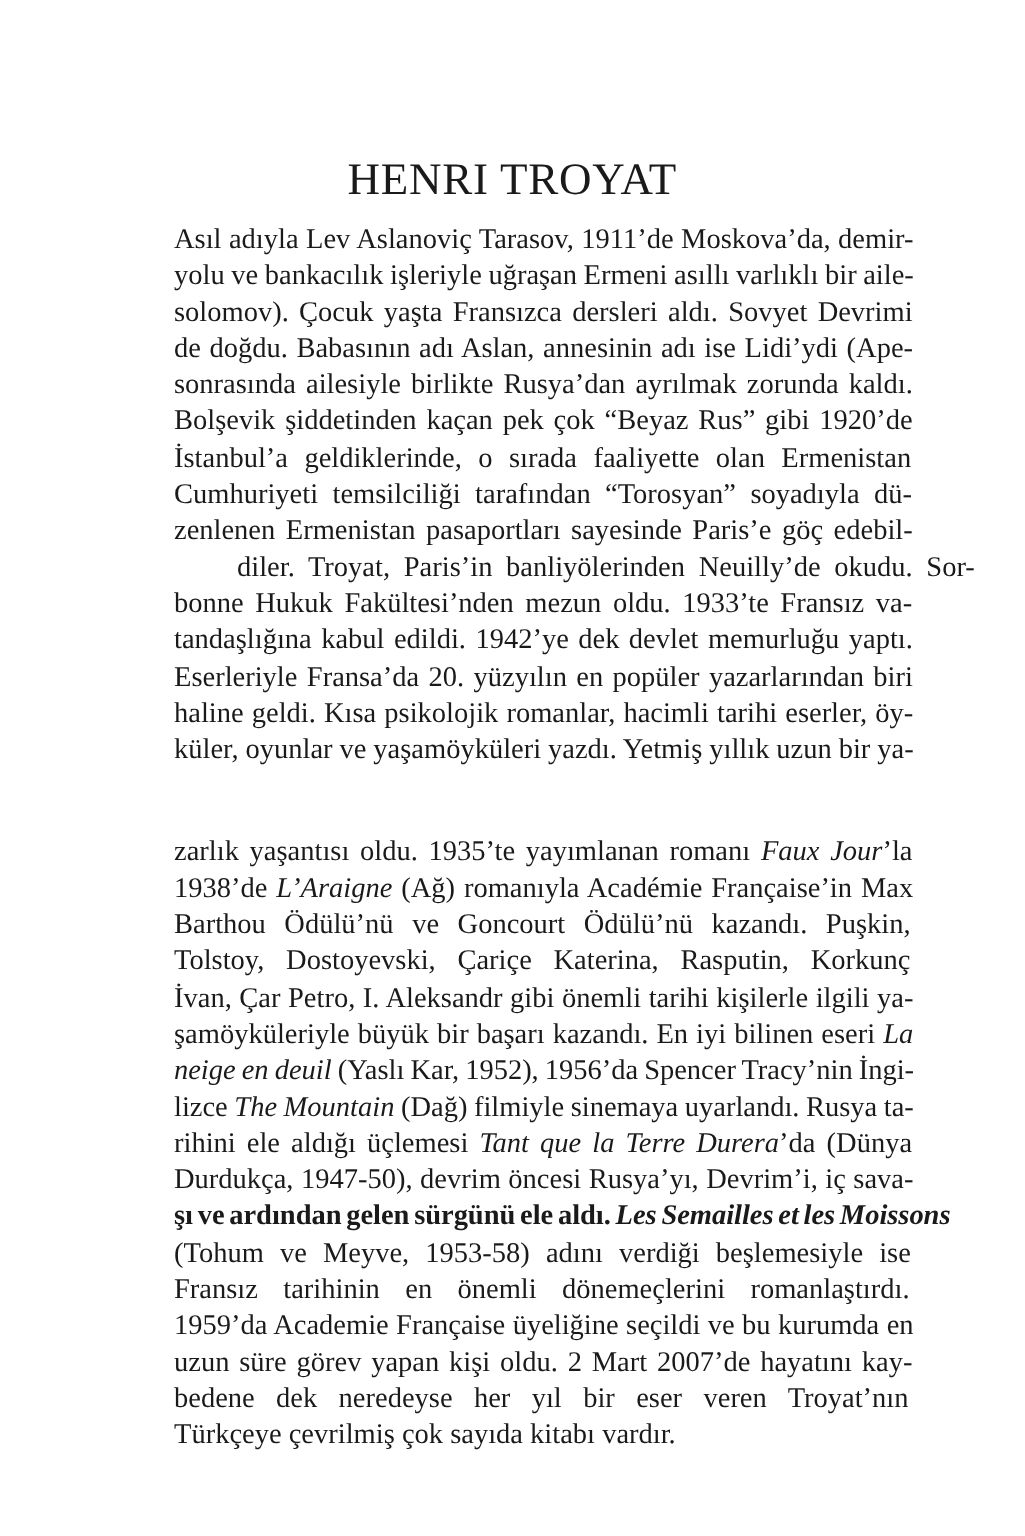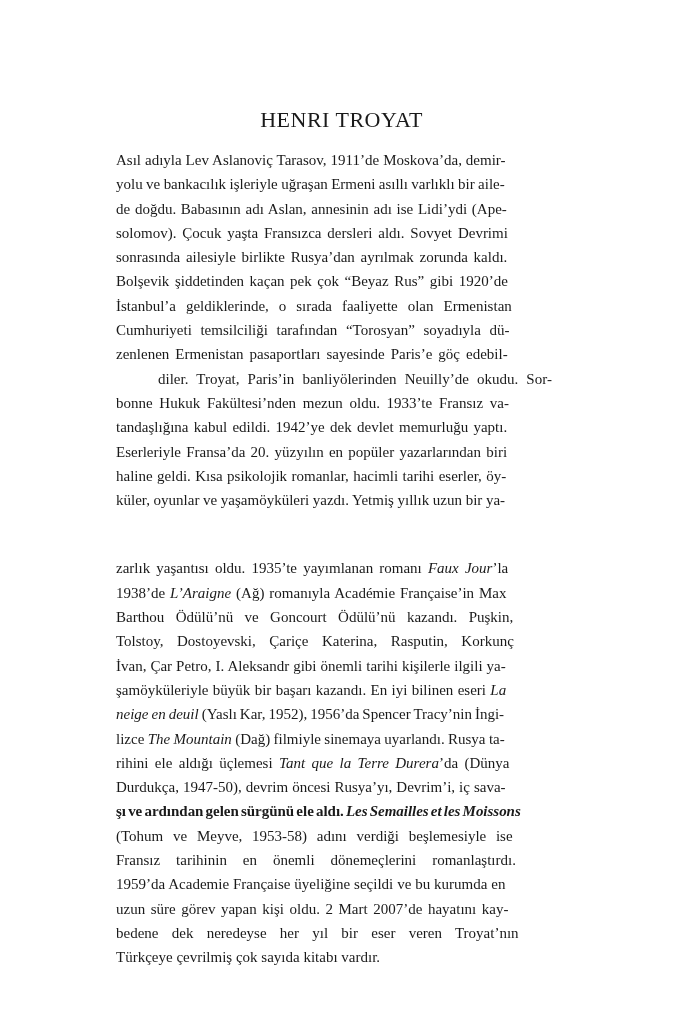--- a/index.html
+++ b/index.html
@@ -20,32 +20,32 @@
       left: 0; top: 0;
       width: 683px;
       height: 1024px;
     }
     .title {
       position: absolute;
       top: 106px;
       left: 0;
       width: 683px;
       text-align: center;
-      font-size: 22px;
+      font-size: 30px;
       letter-spacing: 0.5px;
       font-weight: normal;
       margin: 0;
       line-height: 28px;
     }
     .body-text {
       position: absolute;
       top: 148px;
       left: 116px;
       width: 472px;
-      font-size: 15px;
+      font-size: 19px;
       line-height: 24.3px;
       margin: 0;
     }
     .line {
       display: block;
       text-align: justify;
       text-align-last: justify;
       white-space: nowrap;
       overflow: visible;
     }
@@ -56,22 +56,22 @@
     em { font-style: italic; }
   </style>
 </head>
 <body>
 
 <div class="page">
   <h1 class="title">HENRI TROYAT</h1>
   <div class="body-text" id="body-text">
       <span class="line"><span style="white-space: nowrap; display: inline-block; word-spacing: 0.220982px;"><span>Asıl adıyla Lev Aslanoviç Tarasov, 1911’de Moskova’da, demir-</span></span></span>
       <span class="line"><span style="white-space: nowrap; display: inline-block; letter-spacing: -0.00412269px; word-spacing: -0.331597px;"><span>yolu ve bankacılık işleriyle uğraşan Ermeni asıllı varlıklı bir aile-</span></span></span>
+      <span class="line"><span style="white-space: nowrap; display: inline-block; word-spacing: 2.125px;"><span>solomov). Çocuk yaşta Fransızca dersleri aldı. Sovyet Devrimi</span></span></span>
       <span class="line"><span style="white-space: nowrap; display: inline-block; word-spacing: 0.979167px;"><span>de doğdu. Babasının adı Aslan, annesinin adı ise Lidi’ydi (Ape-</span></span></span>
-      <span class="line"><span style="white-space: nowrap; display: inline-block; word-spacing: 2.125px;"><span>solomov). Çocuk yaşta Fransızca dersleri aldı. Sovyet Devrimi</span></span></span>
       <span class="line"><span style="white-space: nowrap; display: inline-block; word-spacing: 1.97917px;"><span>sonrasında ailesiyle birlikte Rusya’dan ayrılmak zorunda kaldı.</span></span></span>
       <span class="line"><span style="white-space: nowrap; display: inline-block; word-spacing: 1.79883px;"><span>Bolşevik şiddetinden kaçan pek çok “Beyaz Rus” gibi 1920’de</span></span></span>
       <span class="line"><span style="white-space: nowrap; display: inline-block; word-spacing: 6.19531px;"><span>İstanbul’a geldiklerinde, o sırada faaliyette olan Ermenistan</span></span></span>
       <span class="line"><span style="white-space: nowrap; display: inline-block; word-spacing: 4.85px;"><span>Cumhuriyeti temsilciliği tarafından “Torosyan” soyadıyla dü-</span></span></span>
       <span class="line"><span style="white-space: nowrap; display: inline-block; word-spacing: 2.23958px;"><span>zenlenen Ermenistan pasaportları sayesinde Paris’e göç edebil-</span></span></span>
       <span class="line"><span style="white-space: nowrap; display: inline-block; word-spacing: 4.38542px; margin-left: 42px;"><span>diler. Troyat, Paris’in banliyölerinden Neuilly’de okudu. Sor-</span></span></span>
       <span class="line"><span style="white-space: nowrap; display: inline-block; word-spacing: 2.96652px;"><span>bonne Hukuk Fakültesi’nden mezun oldu. 1933’te Fransız va-</span></span></span>
       <span class="line"><span style="white-space: nowrap; display: inline-block; word-spacing: 1.54911px;"><span>tandaşlığına kabul edildi. 1942’ye dek devlet memurluğu yaptı.</span></span></span>
       <span class="line"><span style="white-space: nowrap; display: inline-block; word-spacing: 1.48661px;"><span>Eserleriyle Fransa’da 20. yüzyılın en popüler yazarlarından biri</span></span></span>
       <span class="line"><span style="white-space: nowrap; display: inline-block; word-spacing: 0.65625px;"><span>haline geldi. Kısa psikolojik romanlar, hacimli tarihi eserler, öy-</span></span></span>

